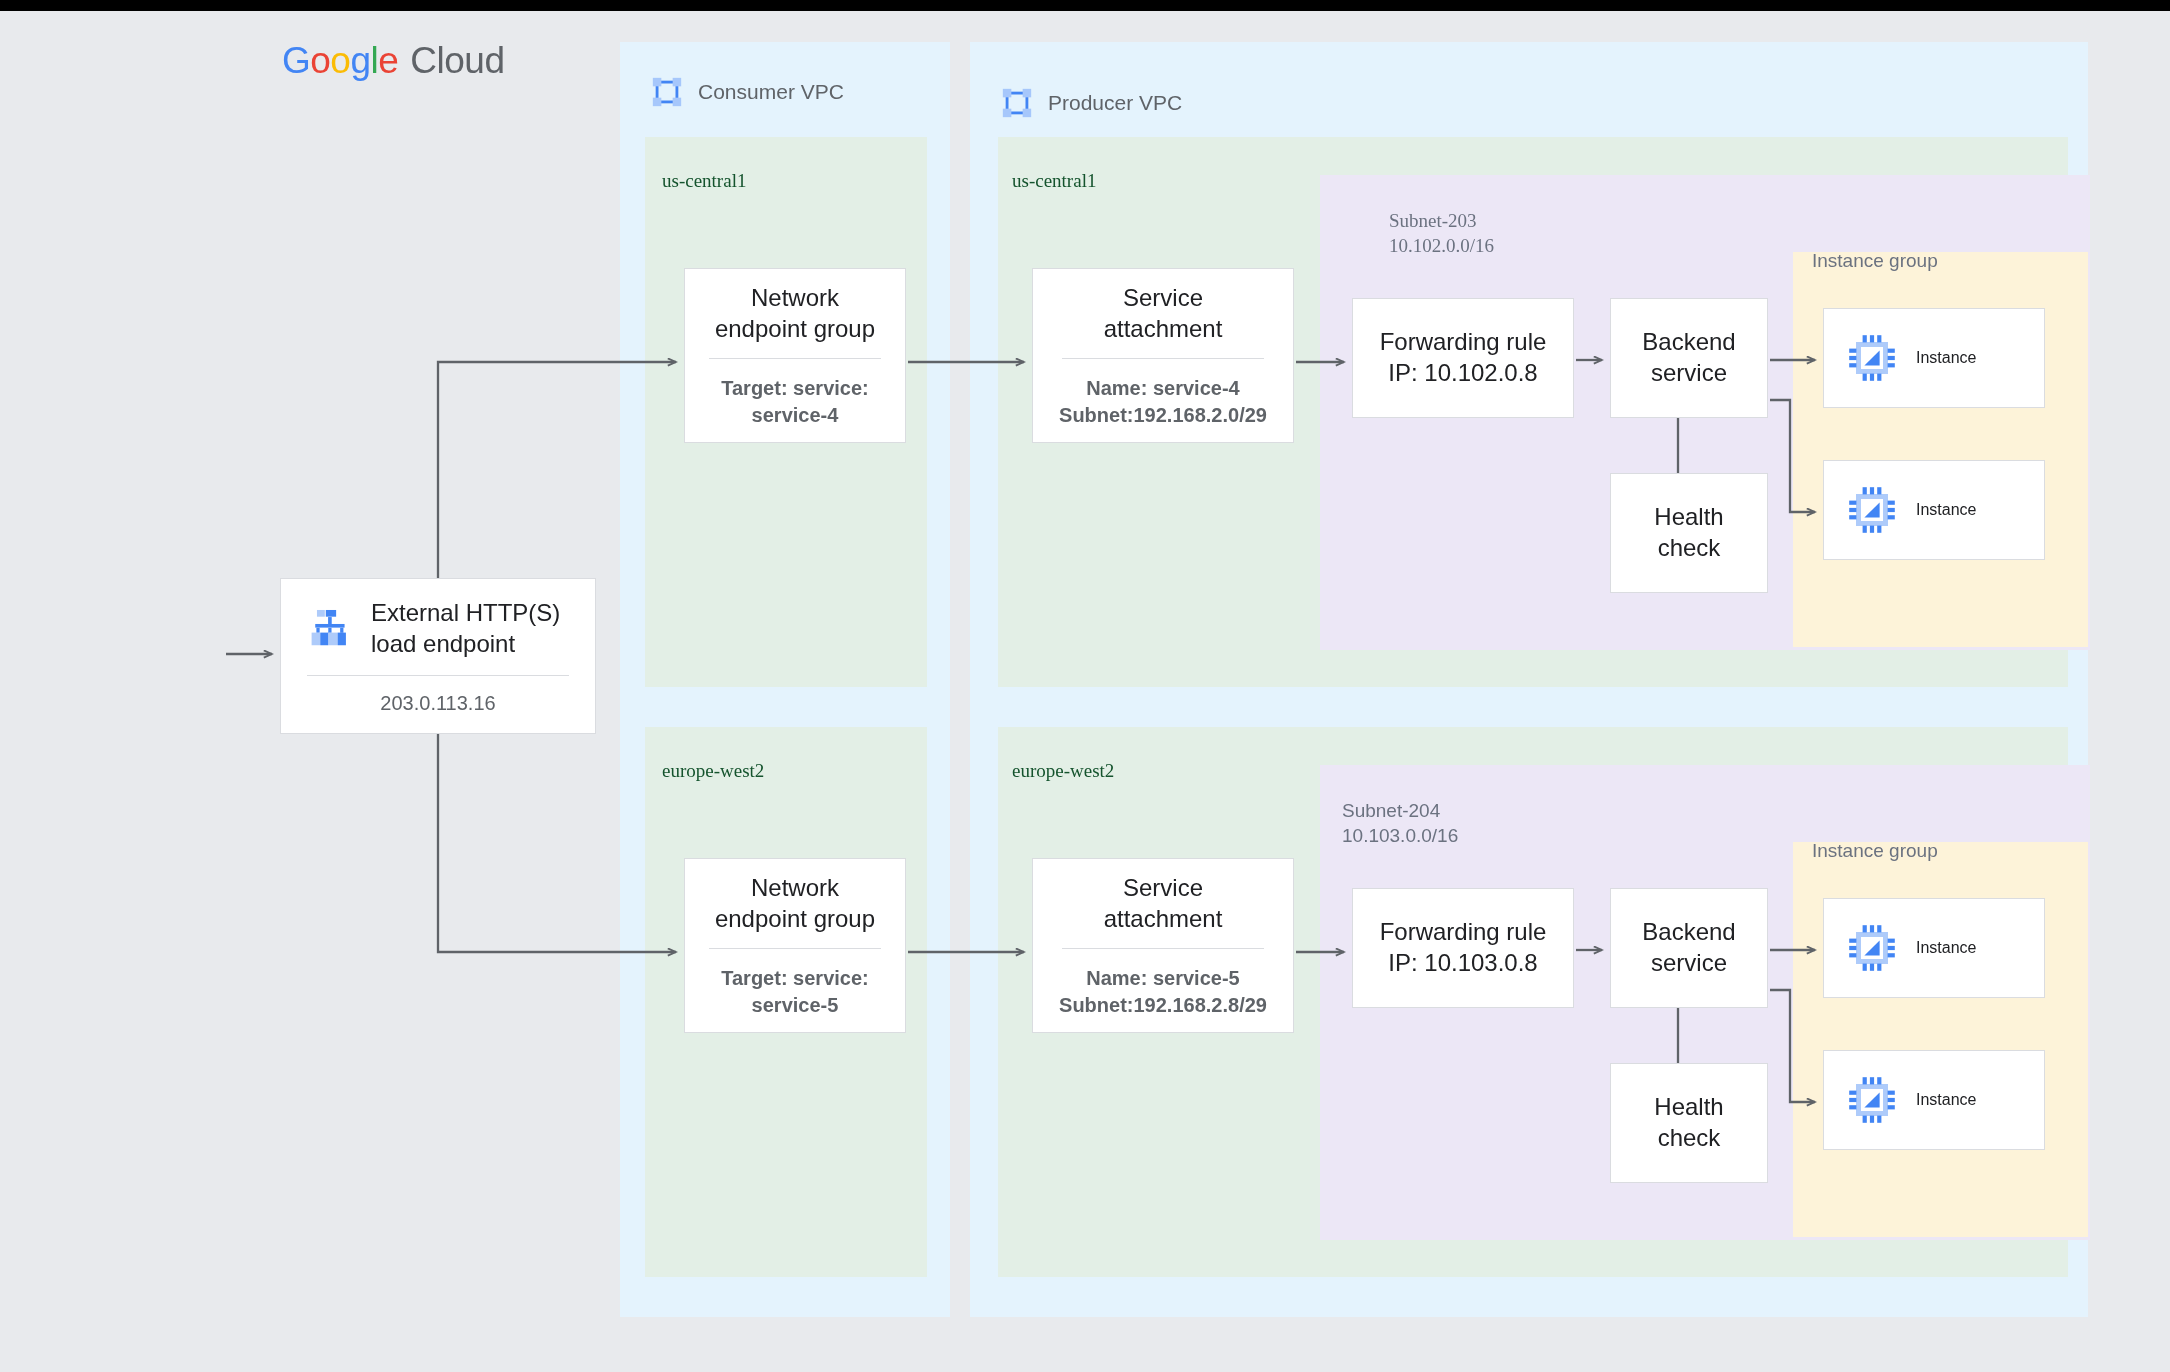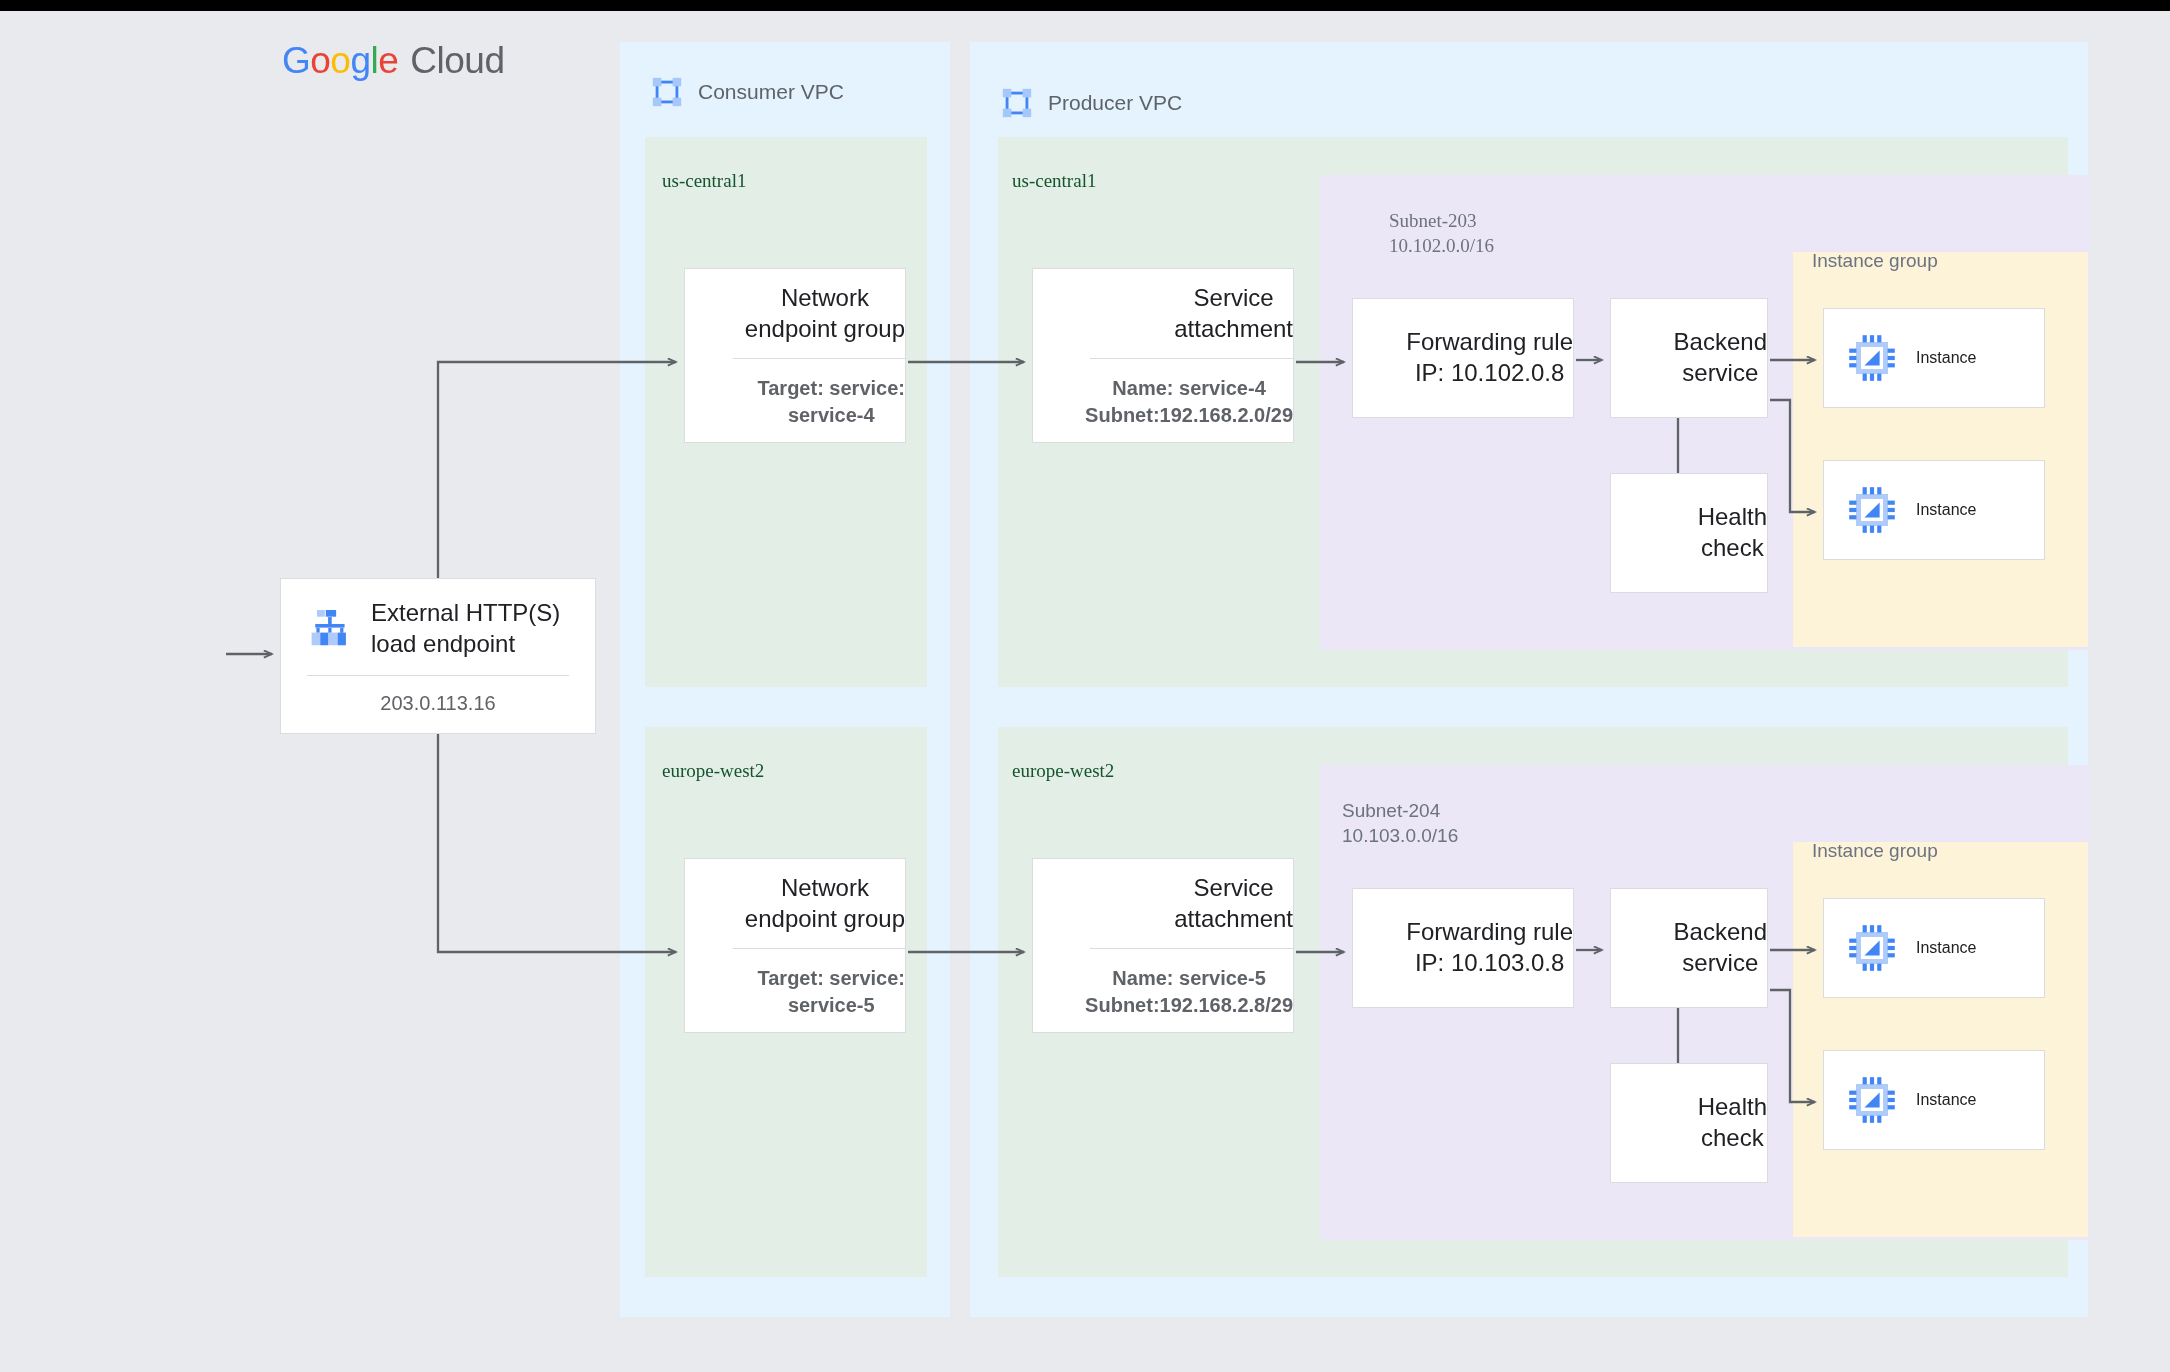--- a/index.html
+++ b/index.html
@@ -31,21 +31,21 @@
   .region-label{position:absolute;font-size:19px;color:#14532d;white-space:nowrap;font-family:Liberation Serif, serif;}
 
   .subnet{position:absolute;background:#ece7f6;}
   .subnet-label{position:absolute;font-size:19px;color:#6b7280;white-space:nowrap;line-height:1.32;}
 
   .igroup{position:absolute;background:#fdf3d9;}
   .igroup-label{position:absolute;font-size:19px;color:#6b7280;white-space:nowrap;}
 
   
   .node{position:absolute;background:#fff;border:1px solid #dadce0;box-sizing:border-box;
-        display:flex;flex-direction:column;align-items:flex-end;justify-content:center;}
+        display:flex;flex-direction:column;align-items:center;justify-content:center;}
   .node-title{font-size:24px;color:#202124;text-align:center;line-height:1.28;white-space:pre-line;}
   .node-rule{width:78%;height:1px;background:#dadce0;margin:14px 0 16px;}
   .node-sub{font-size:20px;color:#5f6368;text-align:center;line-height:1.32;white-space:pre-line;font-weight:bold;}
 
   .iconnode{position:absolute;background:#fff;border:1px solid #dadce0;box-sizing:border-box;
             display:flex;flex-direction:row;align-items:center;}
   .iconnode .lbl{font-size:16px;color:#202124;white-space:nowrap;}
 
   .lbnode{position:absolute;background:#fff;border:1px solid #dadce0;box-sizing:border-box;}
   .lbrow{display:flex;flex-direction:row;align-items:center;padding:18px 0 0 26px;}

